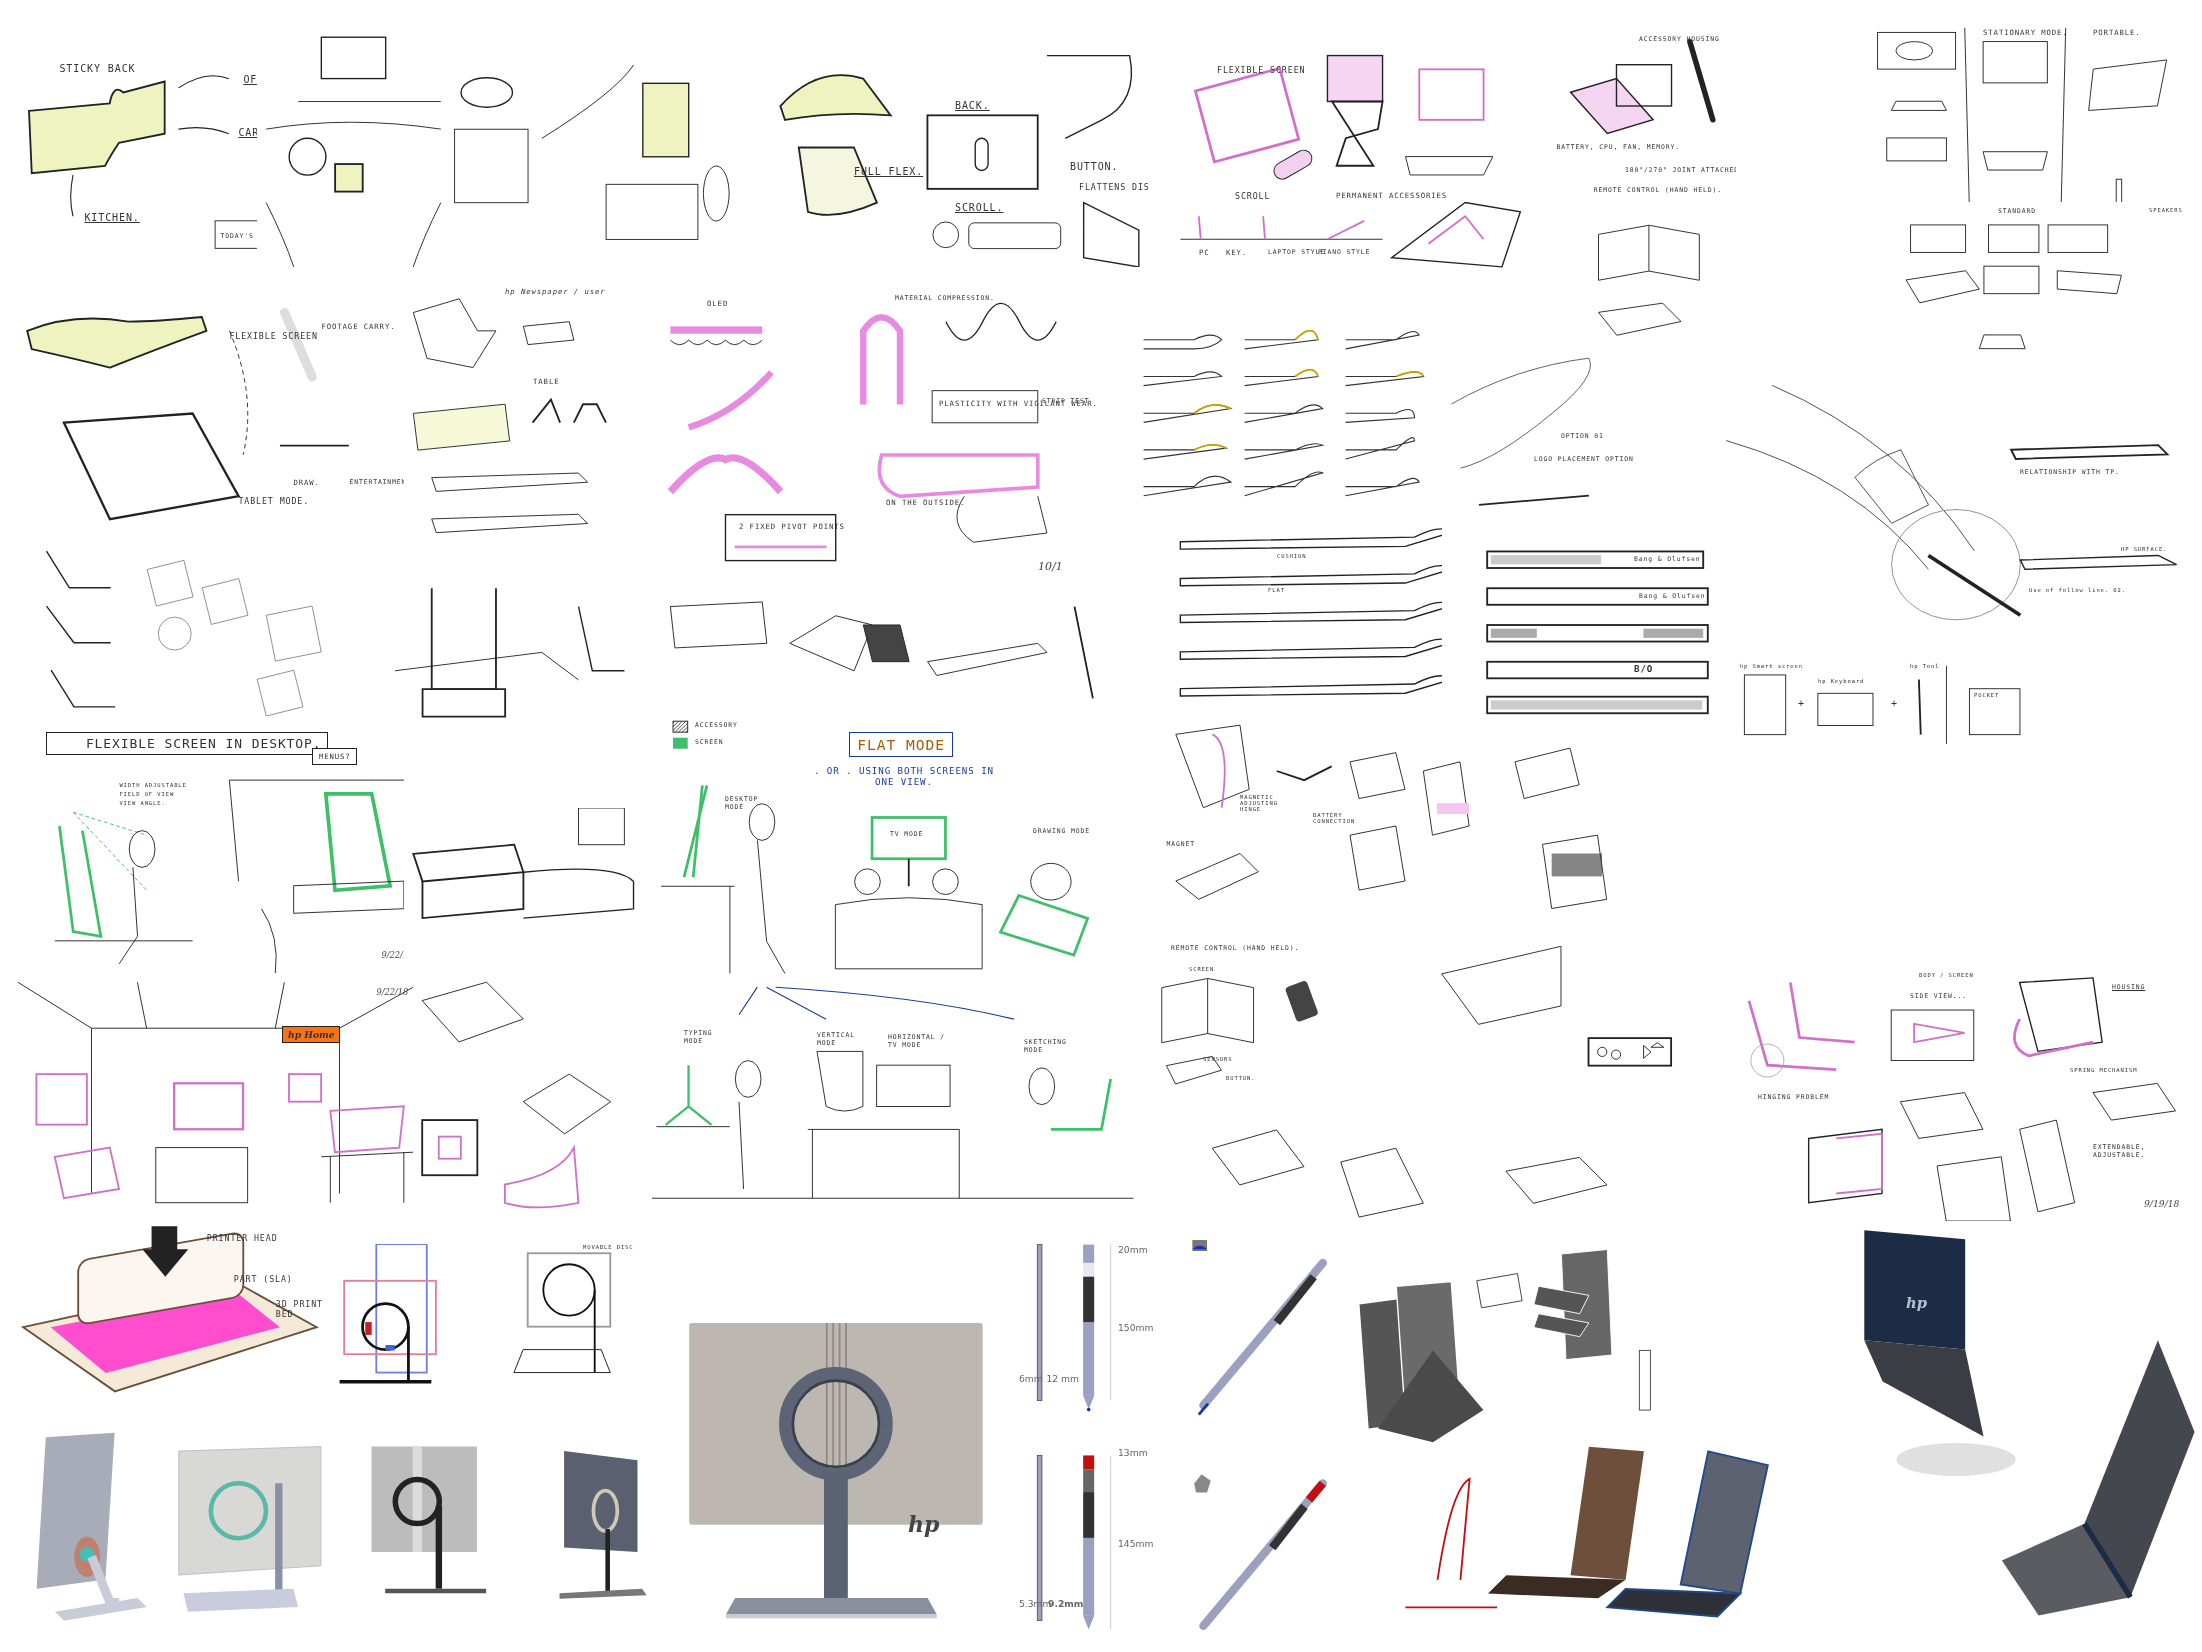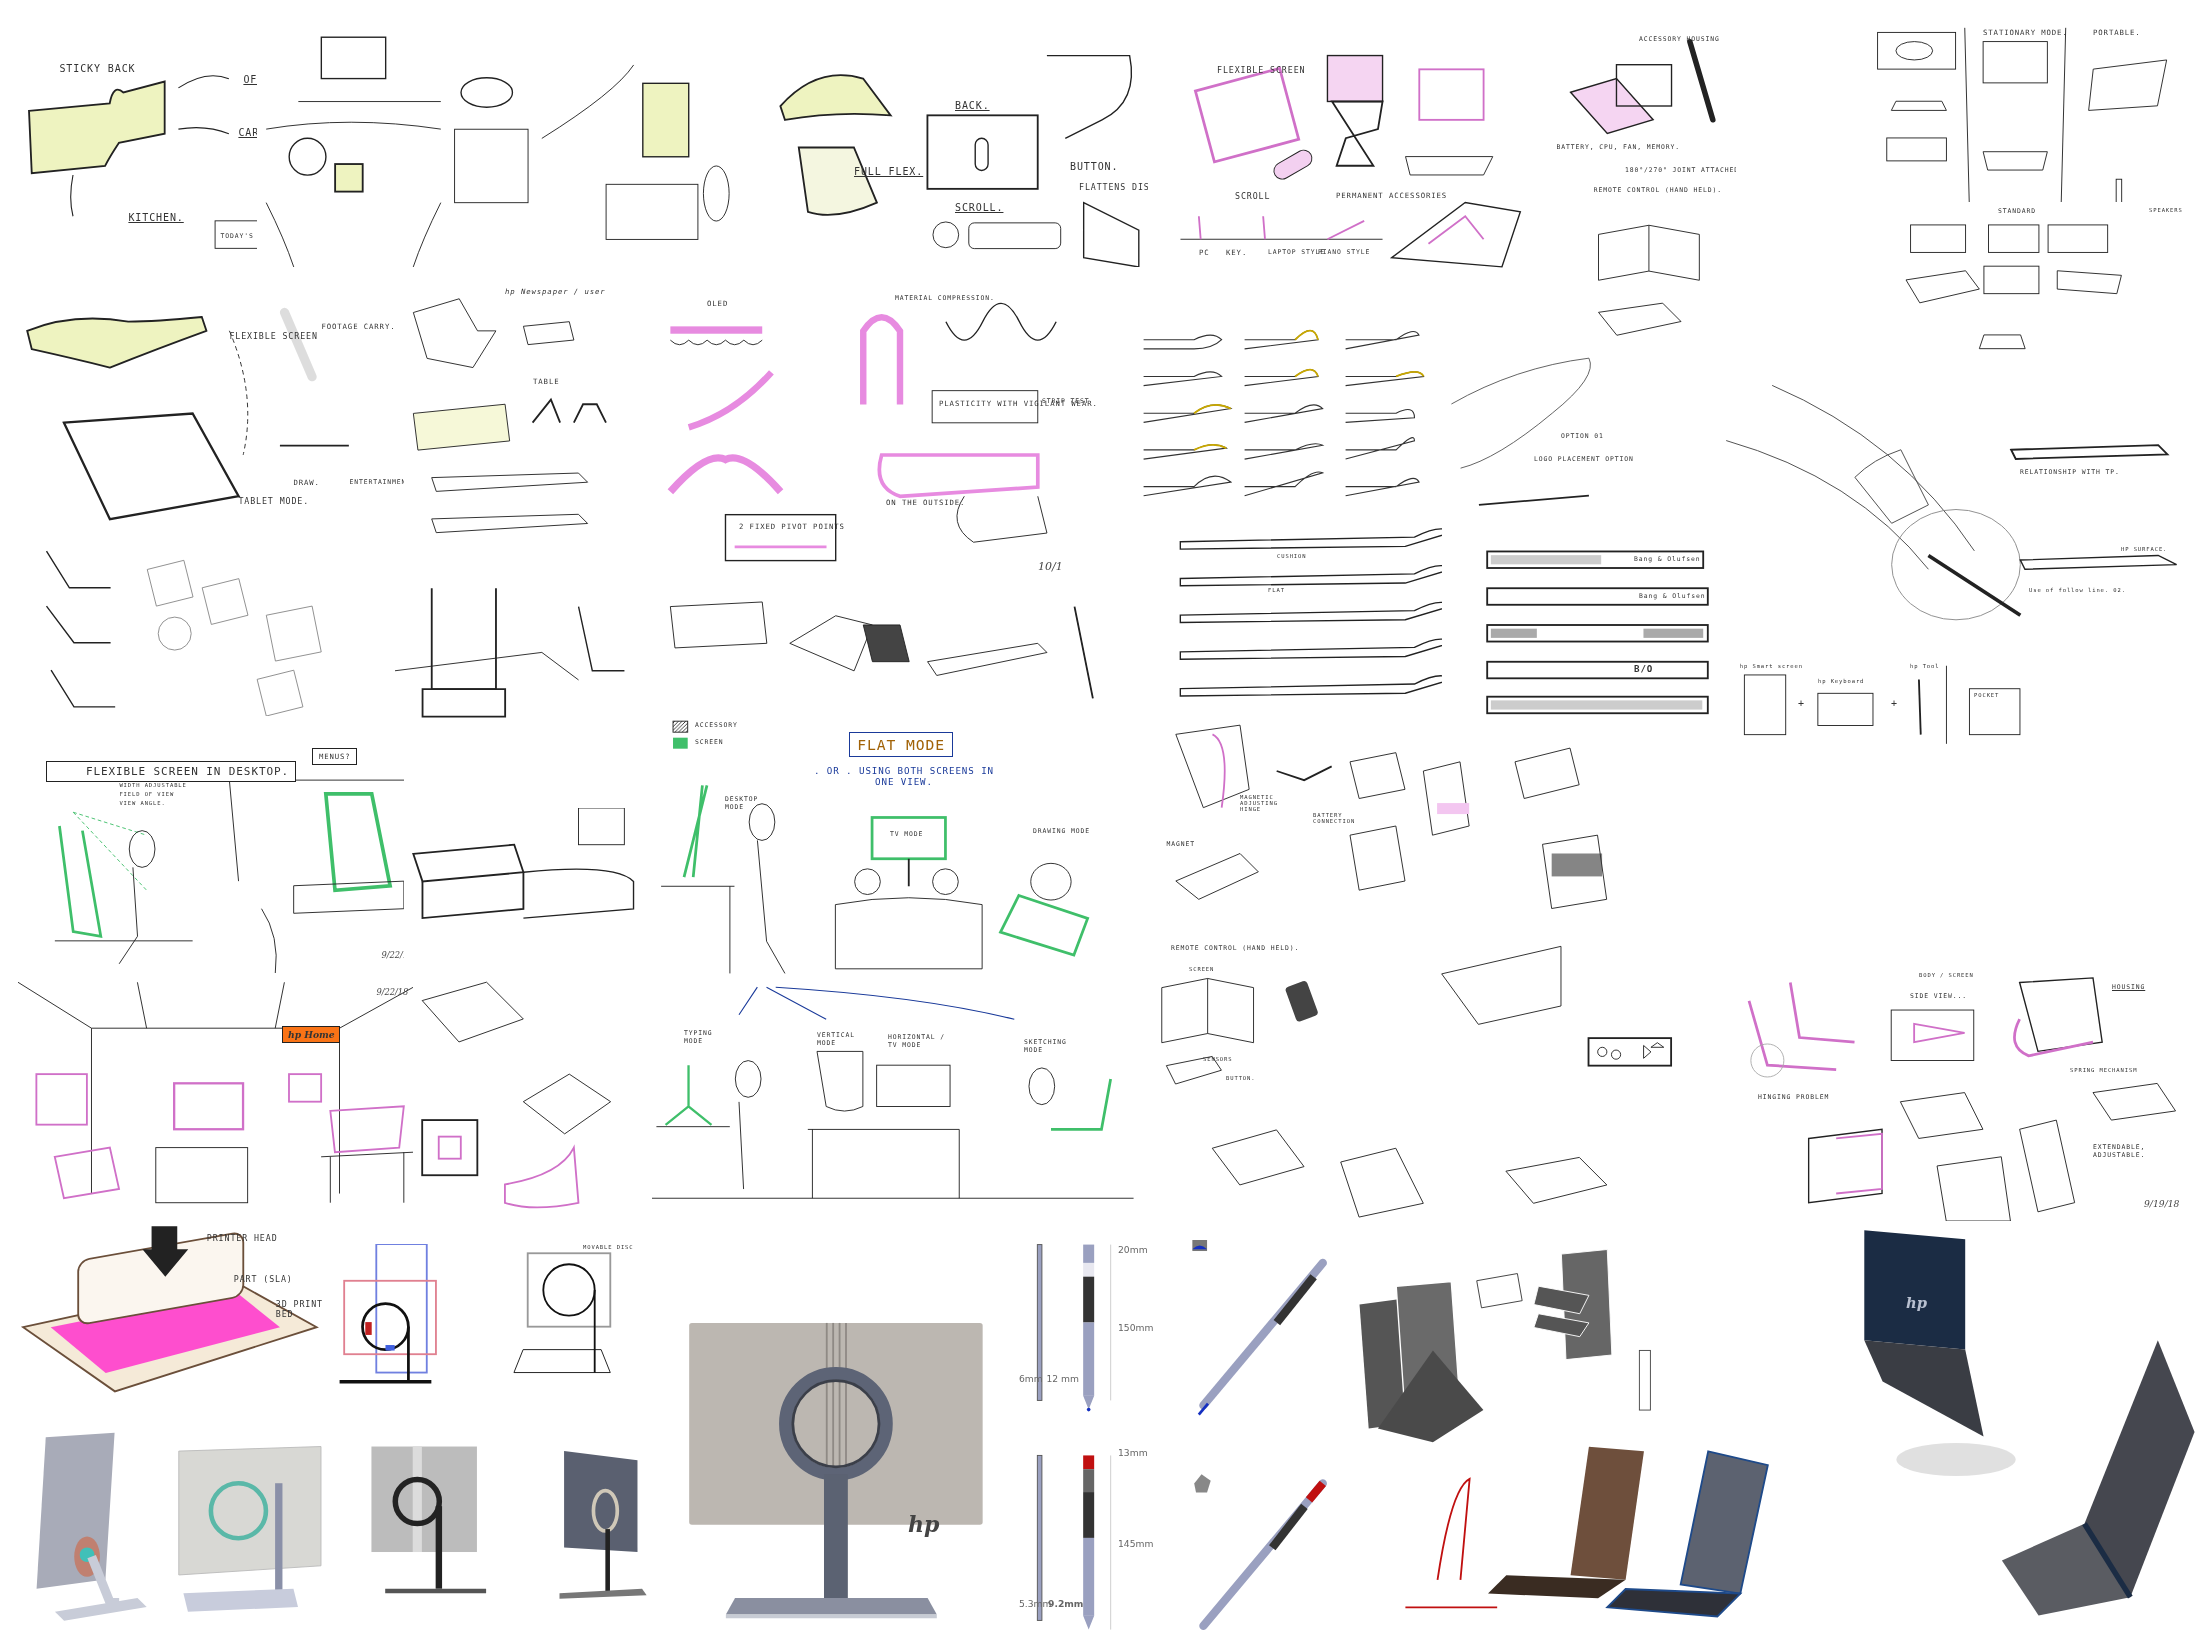--- a/index.html
+++ b/index.html
@@ -25,21 +25,21 @@
     <path d="M12 90 L100 82 Q104 60 115 70 L160 58 L160 115 L110 125 Q100 140 95 150 L15 158 Z" fill="#eef3c0" stroke="#222" stroke-width="2"></path>
     <path d="M175 65 Q205 45 230 55" fill="none" stroke="#222" stroke-width="1.2"></path>
     <path d="M175 110 Q205 105 230 115" fill="none" stroke="#222" stroke-width="1.2"></path>
     <path d="M60 160 Q55 185 60 205" fill="none" stroke="#222" stroke-width="1.2"></path>
     <path d="M60 275 L280 275" stroke="#222" stroke-width="1.5"></path>
     <rect x="215" y="210" width="50" height="30" fill="#fff" stroke="#222"></rect>
   </svg>
   <span class="lbl" style="left:41px;top:35px;">Sticky back</span>
   <span class="lbl u" style="left:225px;top:46px;">Office.</span>
   <span class="lbl u" style="left:220px;top:99px;">Car.</span>
-  <span class="lbl u" style="left:66px;top:184px;margin-left:44px;">Kitchen.</span>
+  <span class="lbl u" style="left:66px;top:184px;">Kitchen.</span>
   <span class="lbl" style="left:202px;top:204px;font-size:6.4px;">Today's diary.</span>
 </div>
 
 <div class="tile" style="left:257px;top:27.5px;width:193px;height:239px;">
   <svg viewBox="0 0 210 260">
     <rect x="70" y="10" width="70" height="45" fill="none" stroke="#222" stroke-width="1.5"></rect>
     <path d="M45 80 L200 80" stroke="#222"></path>
     <path d="M10 110 Q100 95 200 110" fill="none" stroke="#222"></path>
     <circle cx="55" cy="140" r="20" fill="none" stroke="#222" stroke-width="1.5"></circle>
     <rect x="85" y="148" width="30" height="30" fill="#eef3c0" stroke="#222" stroke-width="2"></rect>
@@ -336,21 +336,21 @@
   <svg viewBox="0 0 420 270">
     <path d="M45 110 L60 225 L90 230 L70 115" fill="none" stroke="#3fbf6a" stroke-width="3"></path>
     <path d="M60 95 L140 120 M60 95 L140 180" stroke="#3fbf6a" stroke-dasharray="4 3"></path>
     <ellipse cx="135" cy="135" rx="14" ry="20" fill="none" stroke="#222"></ellipse>
     <path d="M125 155 L130 230 L110 260 M40 235 L190 235" fill="none" stroke="#222"></path>
     <path d="M230 60 L430 60 M230 60 L240 170" stroke="#222" fill="none"></path>
     <path d="M335 75 L385 75 L405 175 L345 180 Z" fill="none" stroke="#3fbf6a" stroke-width="4"></path>
     <path d="M300 175 L420 170 L420 200 L300 205 Z" fill="none" stroke="#222"></path>
     <path d="M265 200 Q285 230 280 270" fill="none" stroke="#222"></path>
   </svg>
-  <span class="lbl box" style="left:27.5px;top:36px;font-size:11px;padding-left:39px;">Flexible screen in desktop.</span>
+  <span class="lbl box" style="left:27.5px;top:7px;font-size:13px;padding-left:39px;">Flexible screen in desktop.</span>
   <span class="lbl" style="left:101px;top:57px;font-size:5.5px;">Width adjustable</span>
   <span class="lbl" style="left:101px;top:66px;font-size:5.5px;">Field of view</span>
   <span class="lbl" style="left:101px;top:75px;font-size:5.5px;">View angle.</span>
   <span class="lbl box" style="left:294px;top:23px;font-size:7.3px;">Menus?</span>
   <span class="date" style="left:363px;top:225px;font-size:8.3px;">9/22/1</span>
 </div>
 
 <div class="tile" style="left:404px;top:808px;width:248px;height:156px;">
   <svg viewBox="0 0 270 170">
     <path d="M10 50 L120 40 L130 70 L20 80 Z" fill="none" stroke="#222" stroke-width="2"></path>

